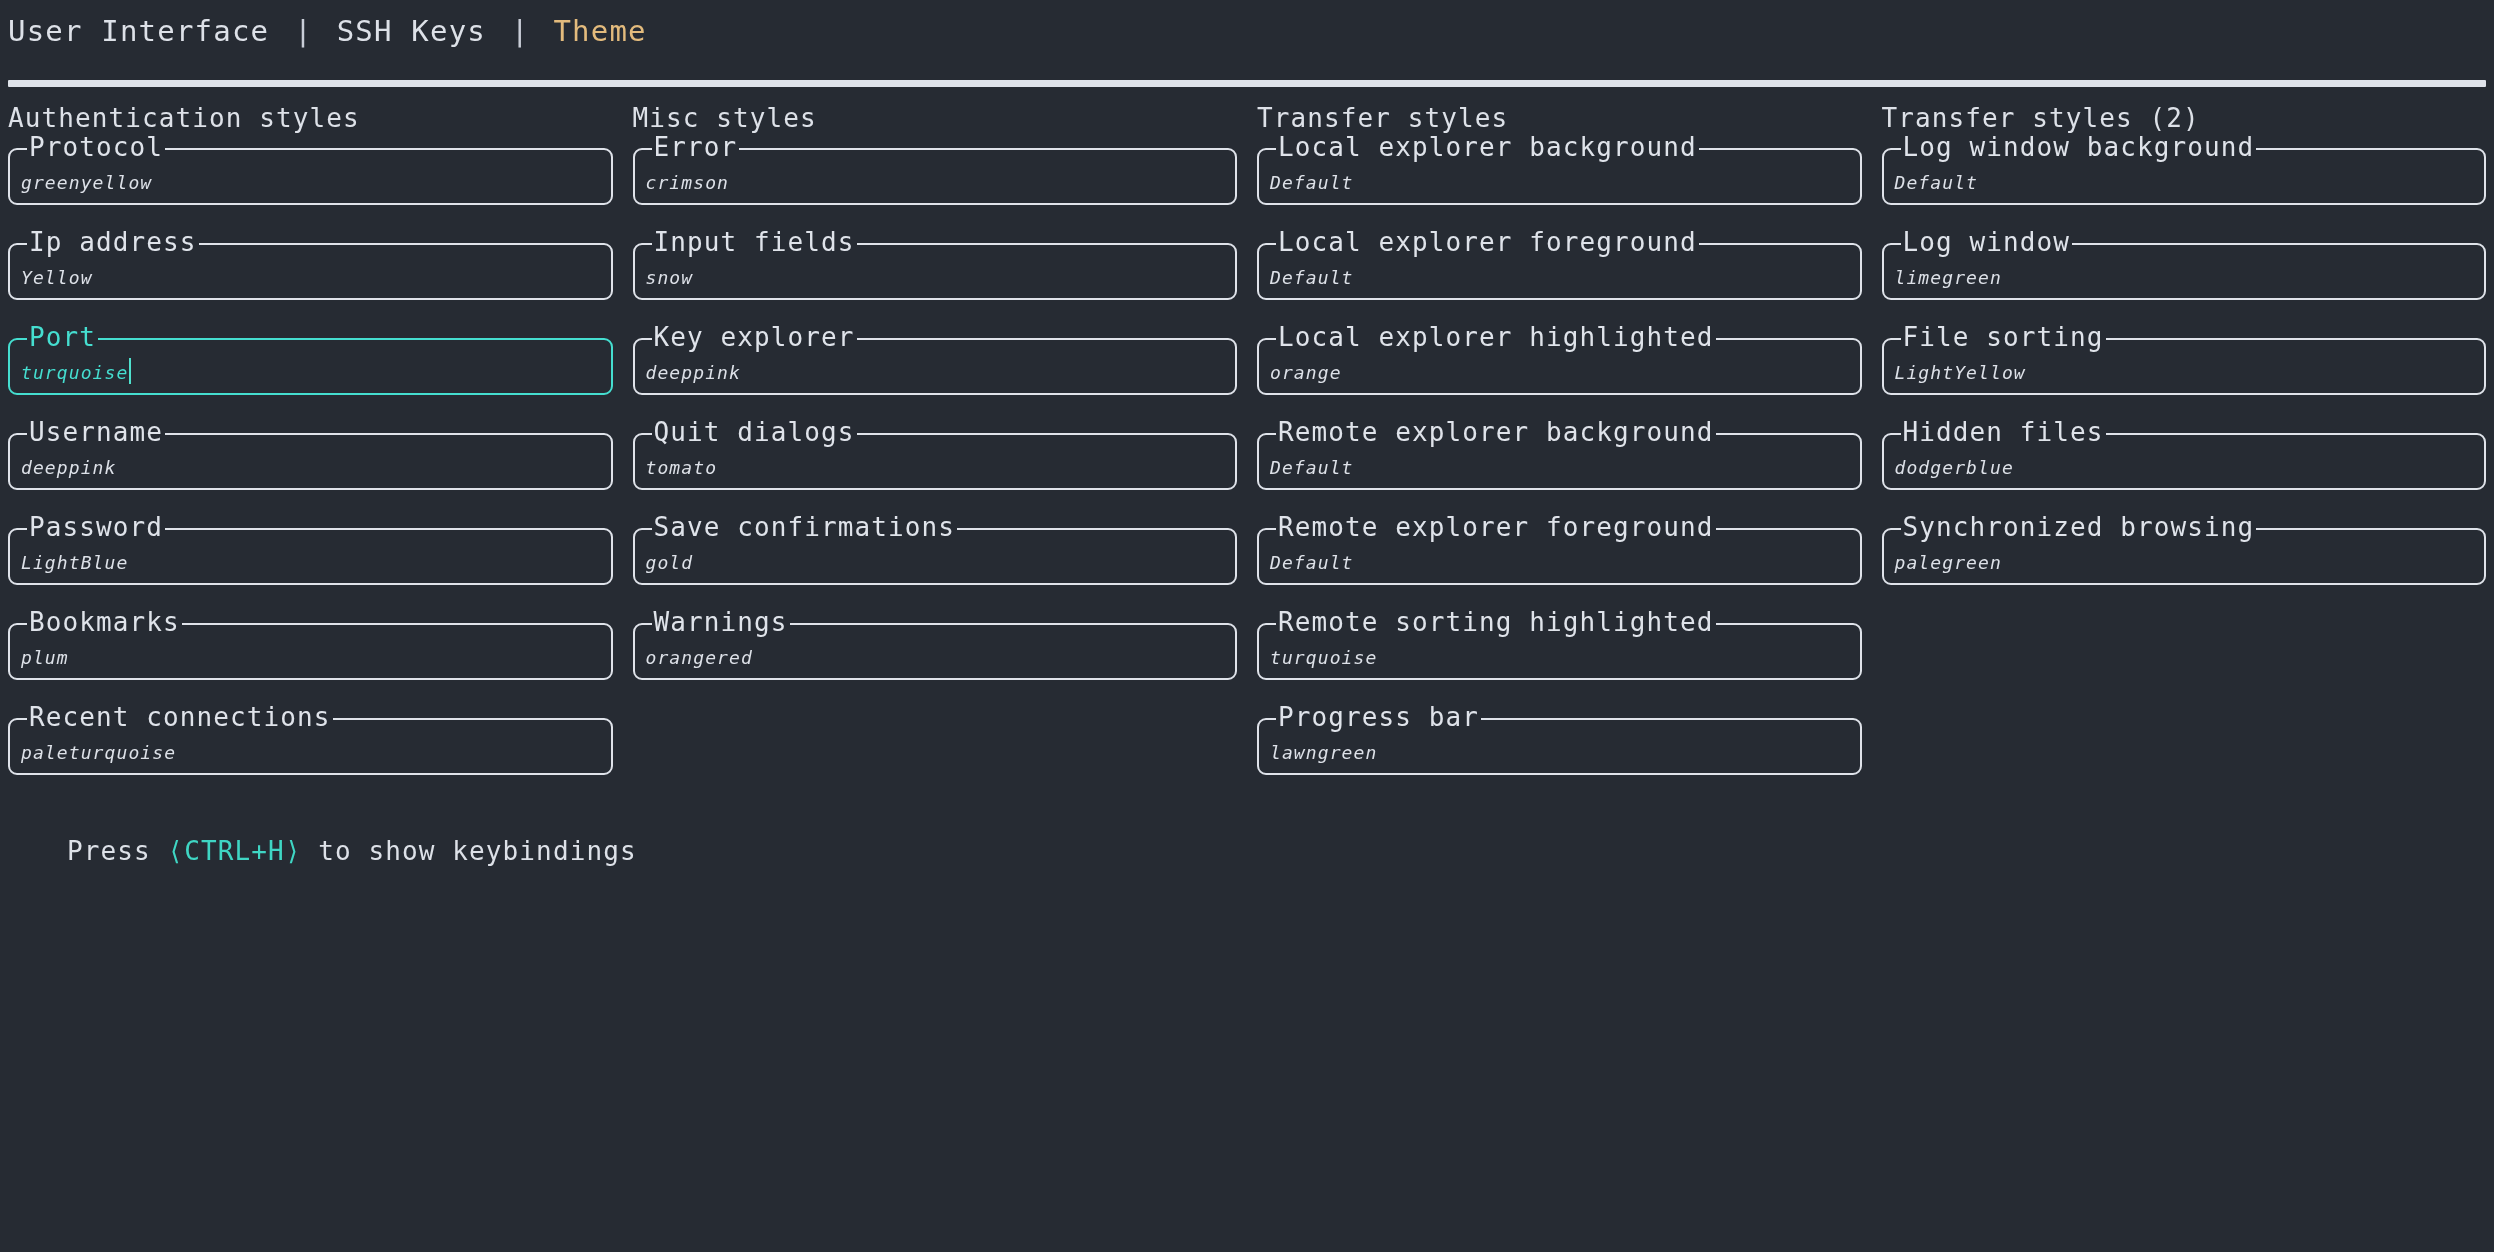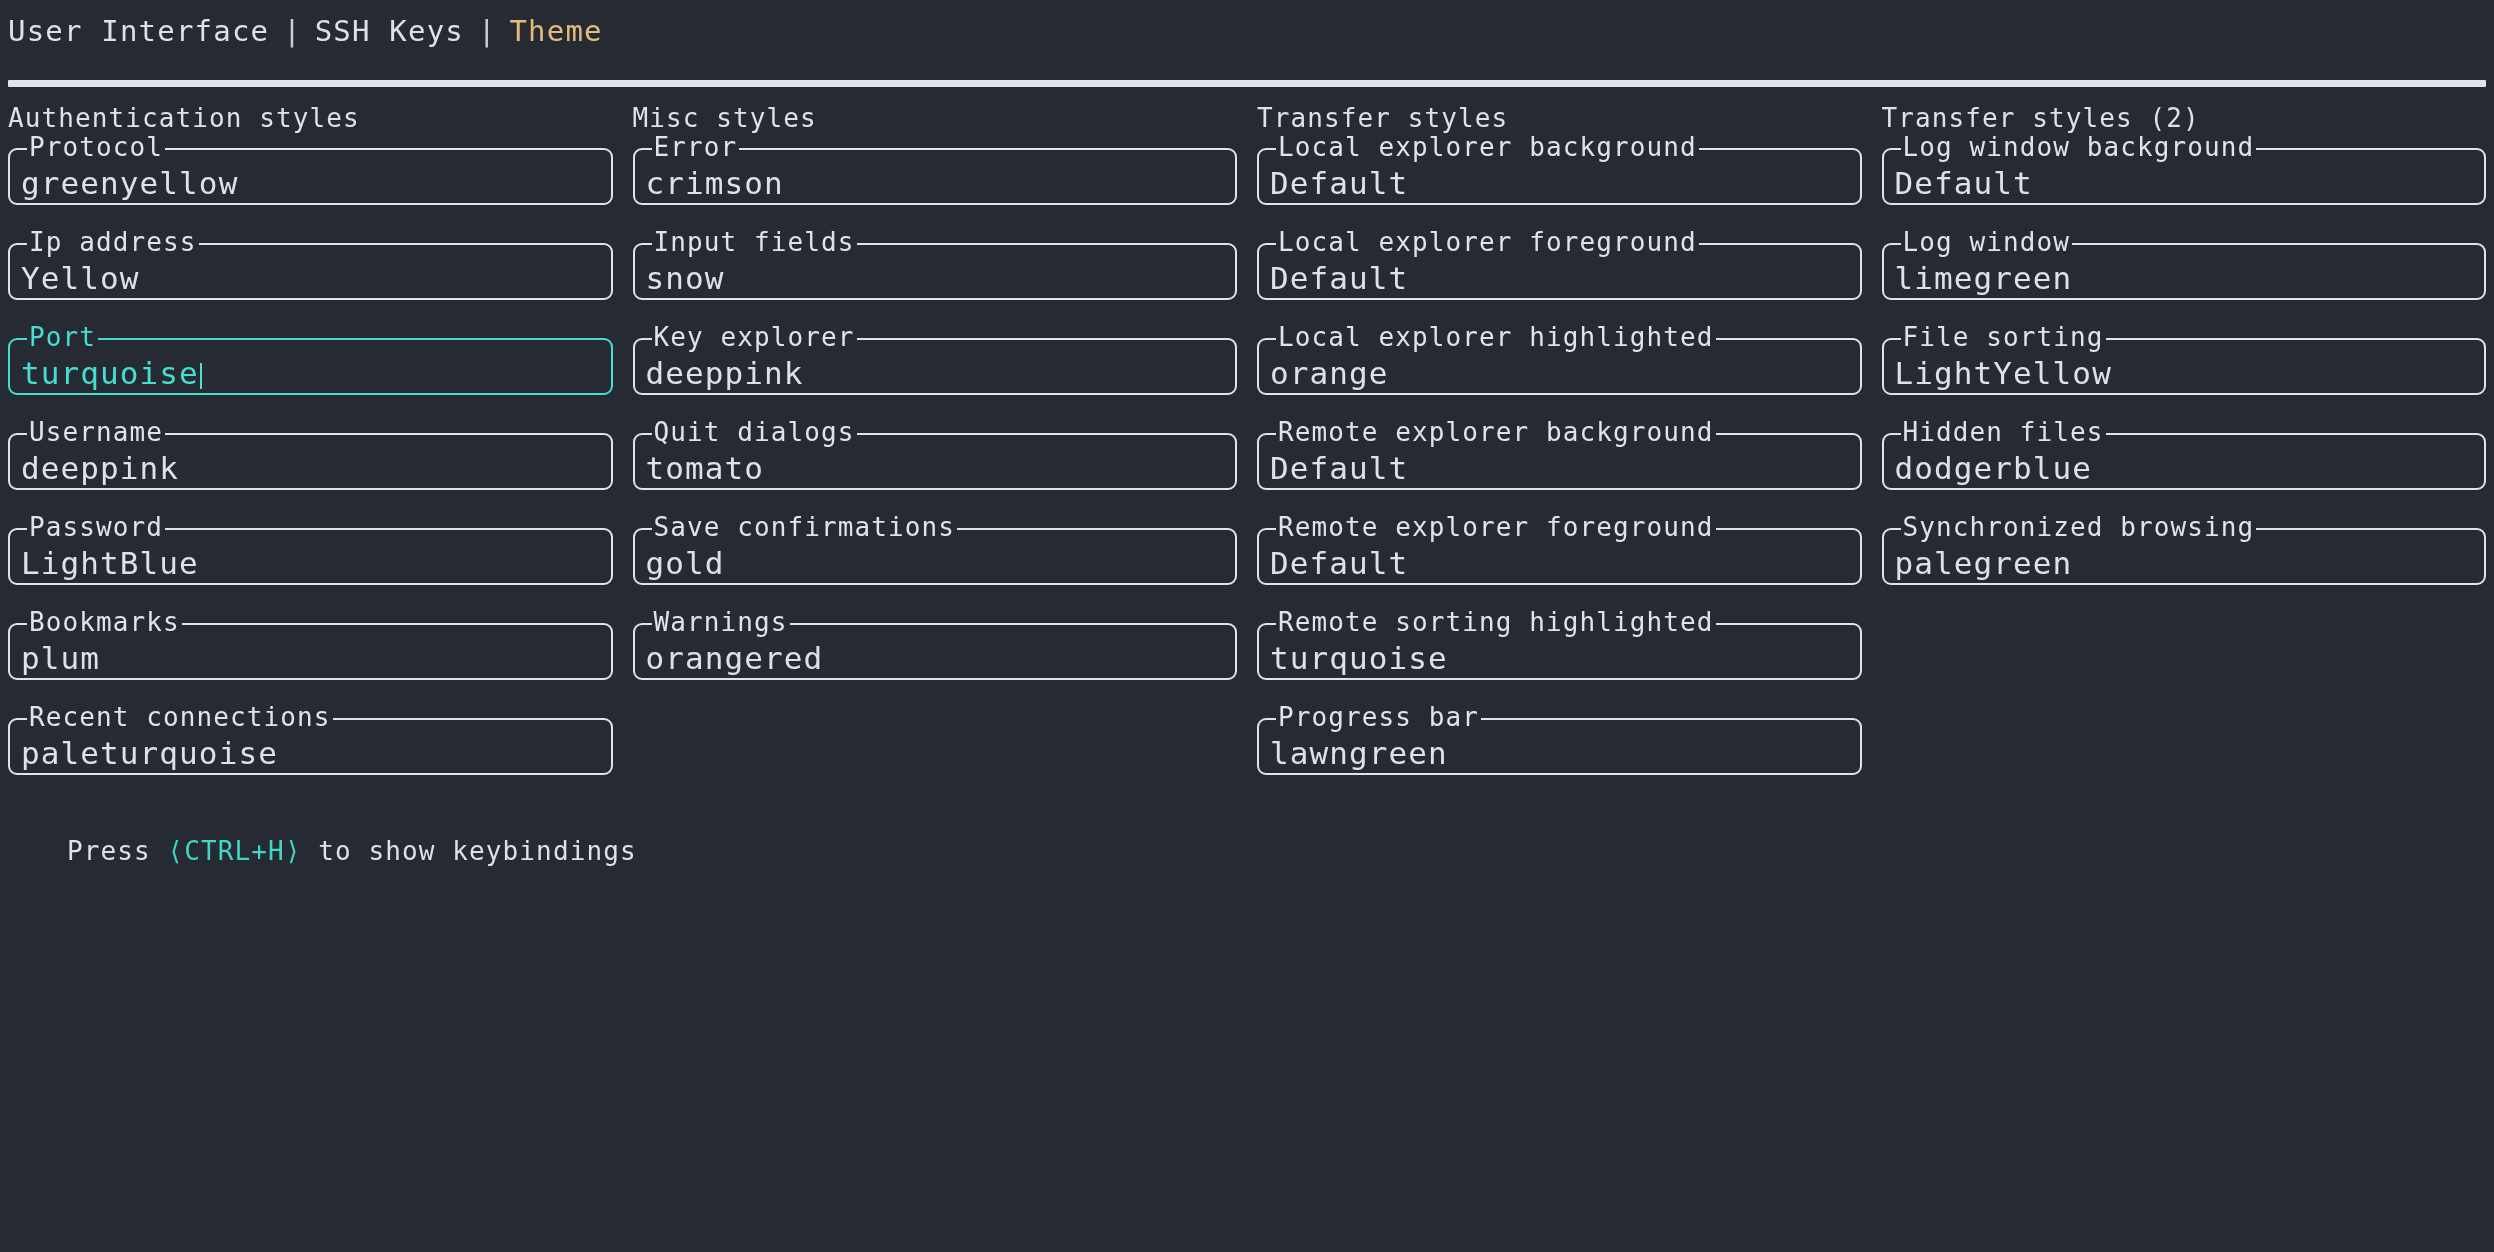--- a/index.html
+++ b/index.html
@@ -16,20 +16,21 @@
     -webkit-font-smoothing: antialiased;
   }
 
   
   #header-bar {
     height: 62px;
     display: flex;
     align-items: center;
     padding-left: 8px;
     box-sizing: border-box;
+    gap: 11px;
   }
   .tab {
     font-size: 29px;
     letter-spacing: 1.2px;
     color: #dde1e8;
     white-space: pre;
   }
   .tab.active { color: #e3bb7d; }
   .tab-sep {
     font-size: 29px;
@@ -90,26 +91,27 @@
     line-height: 26px;
     letter-spacing: 1.1px;
     color: #dfe3ea;
     white-space: pre;
     z-index: 2;
   }
   .field-value {
     position: absolute;
     left: 13px;
     top: 31px;
-    font-size: 31px;
+    font-size: 18px;
     line-height: 30px;
     letter-spacing: 1.1px;
     color: #dde1e8;
     white-space: pre;
     z-index: 2;
+    font-style: italic;
   }
   .field-value .caret {
     display: inline-block;
     width: 2px;
     height: 26px;
     background: #4fe0cd;
     vertical-align: -5px;
     margin-left: 1px;
   }
 

